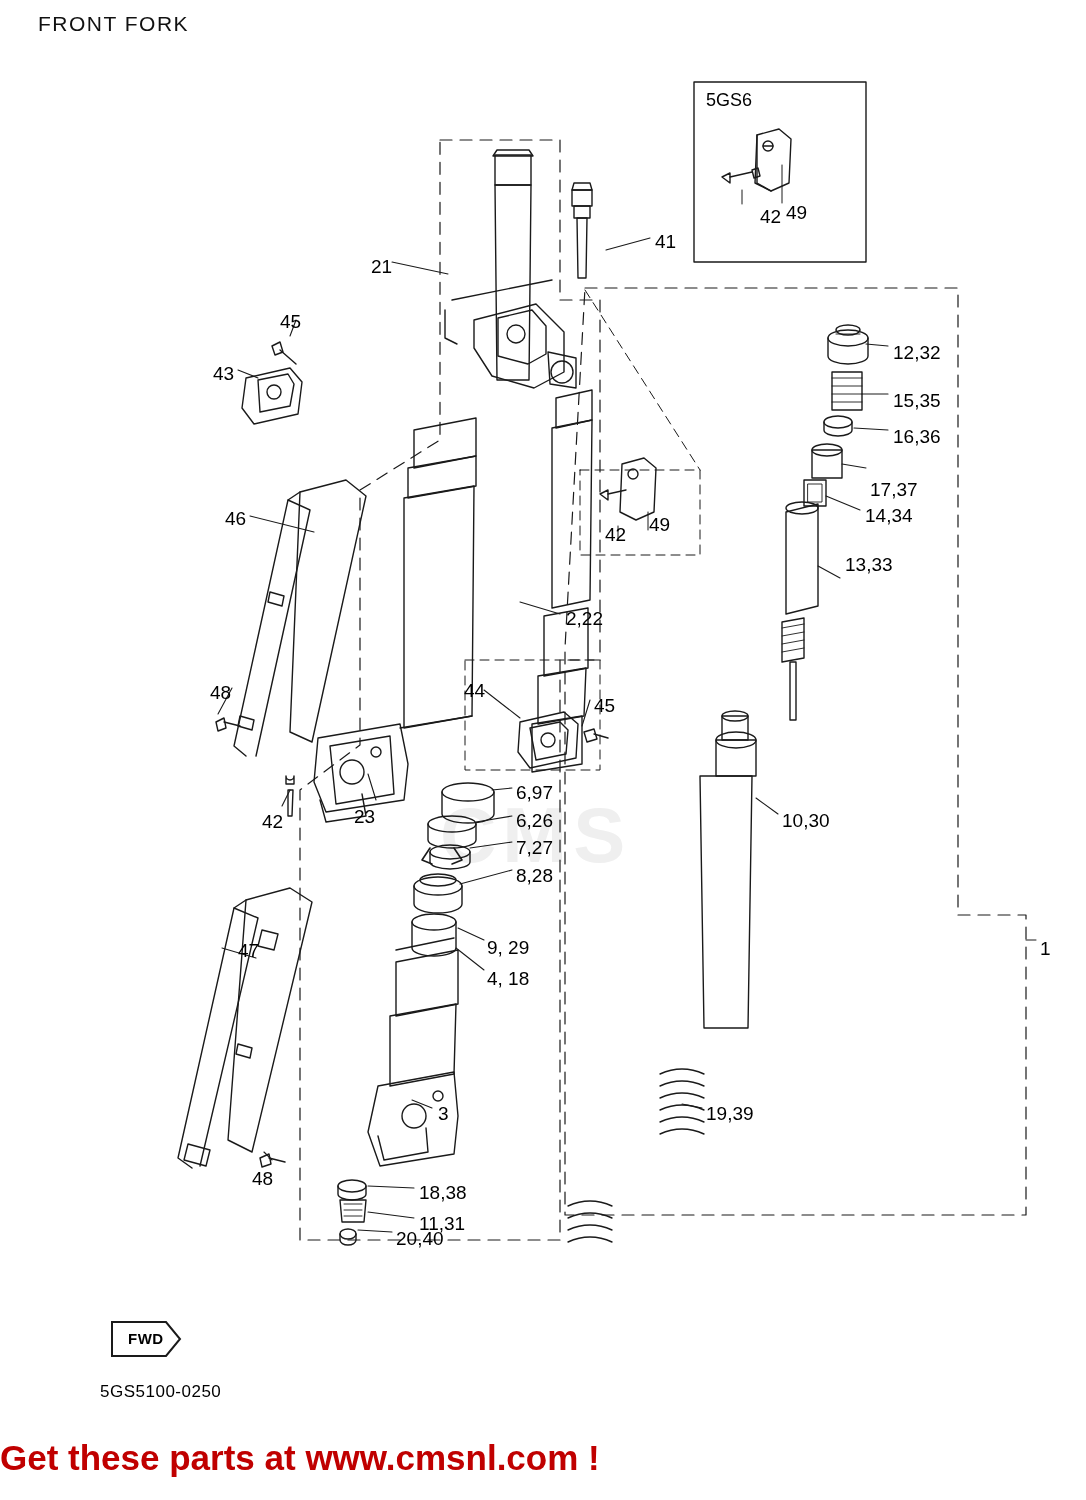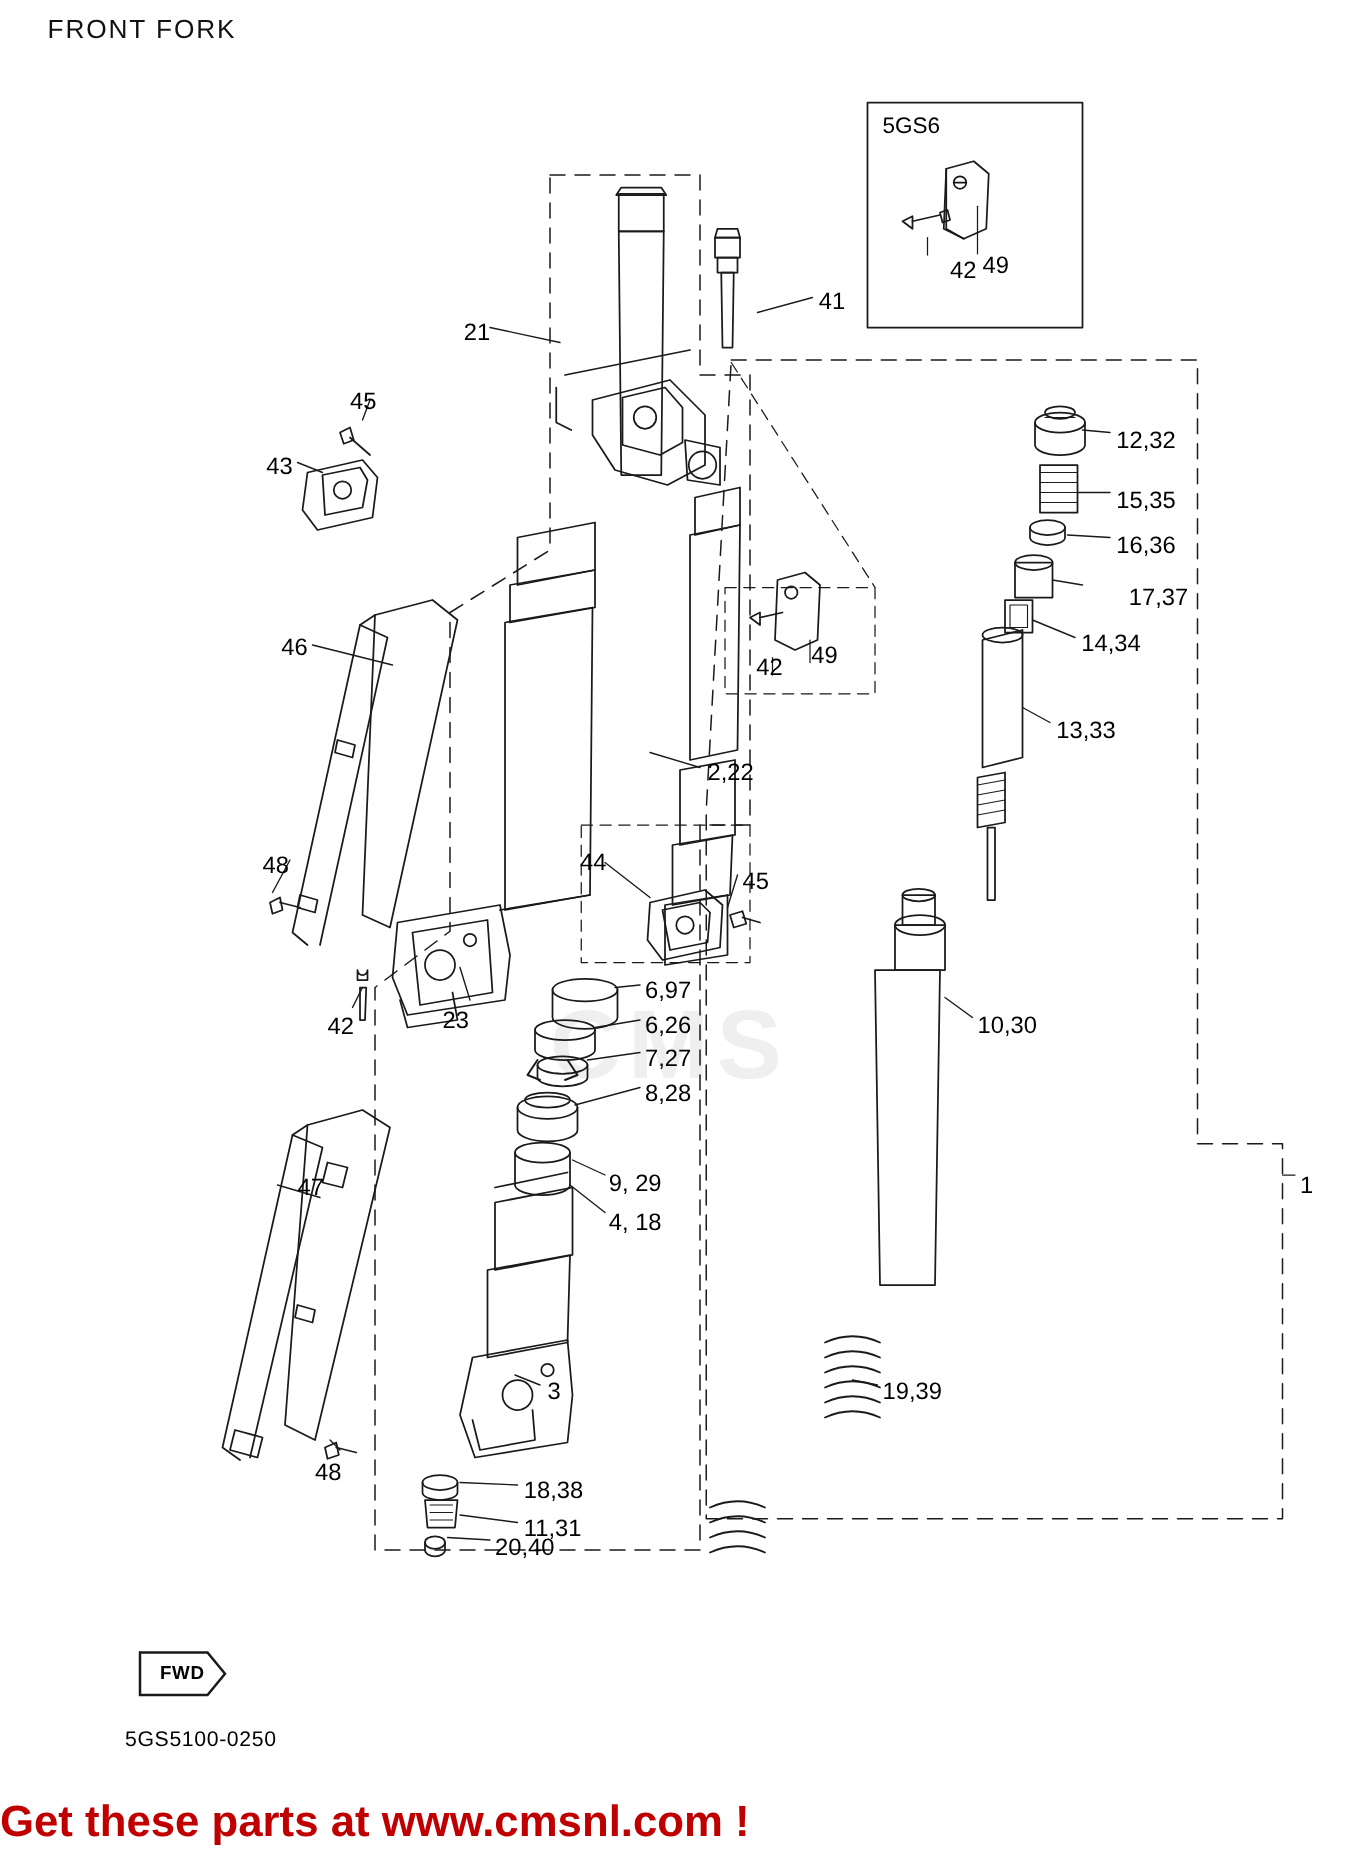--- a/index.html
+++ b/index.html
@@ -351,20 +351,20 @@
       <div class="callout" style="left: 516px; top: 865px;">8,28</div>
       <div class="callout" style="left: 487px; top: 937px;">9, 29</div>
       <div class="callout" style="left: 487px; top: 968px;">4, 18</div>
       <div class="callout" style="left: 438px; top: 1103px;">3</div>
       <div class="callout" style="left: 419px; top: 1182px;">18,38</div>
       <div class="callout" style="left: 419px; top: 1213px;">11,31</div>
       <div class="callout" style="left: 396px; top: 1228px;">20,40</div>
       <div class="callout" style="left: 893px; top: 342px;">12,32</div>
       <div class="callout" style="left: 893px; top: 390px;">15,35</div>
       <div class="callout" style="left: 893px; top: 426px;">16,36</div>
-      <div class="callout" style="left: 870px; top: 468px; margin-left: 33px;">17,37</div>
+      <div class="callout" style="left: 870px; top: 479px;">17,37</div>
       <div class="callout" style="left: 865px; top: 505px;">14,34</div>
-      <div class="callout" style="left: 845px; top: 574px;">13,33</div>
+      <div class="callout" style="left: 845px; top: 554px;">13,33</div>
       <div class="callout" style="left: 782px; top: 810px;">10,30</div>
       <div class="callout" style="left: 706px; top: 1103px;">19,39</div>
       <div class="callout" style="left: 1040px; top: 938px;">1</div>
     </div>
 </div>
 
 </body></html>

